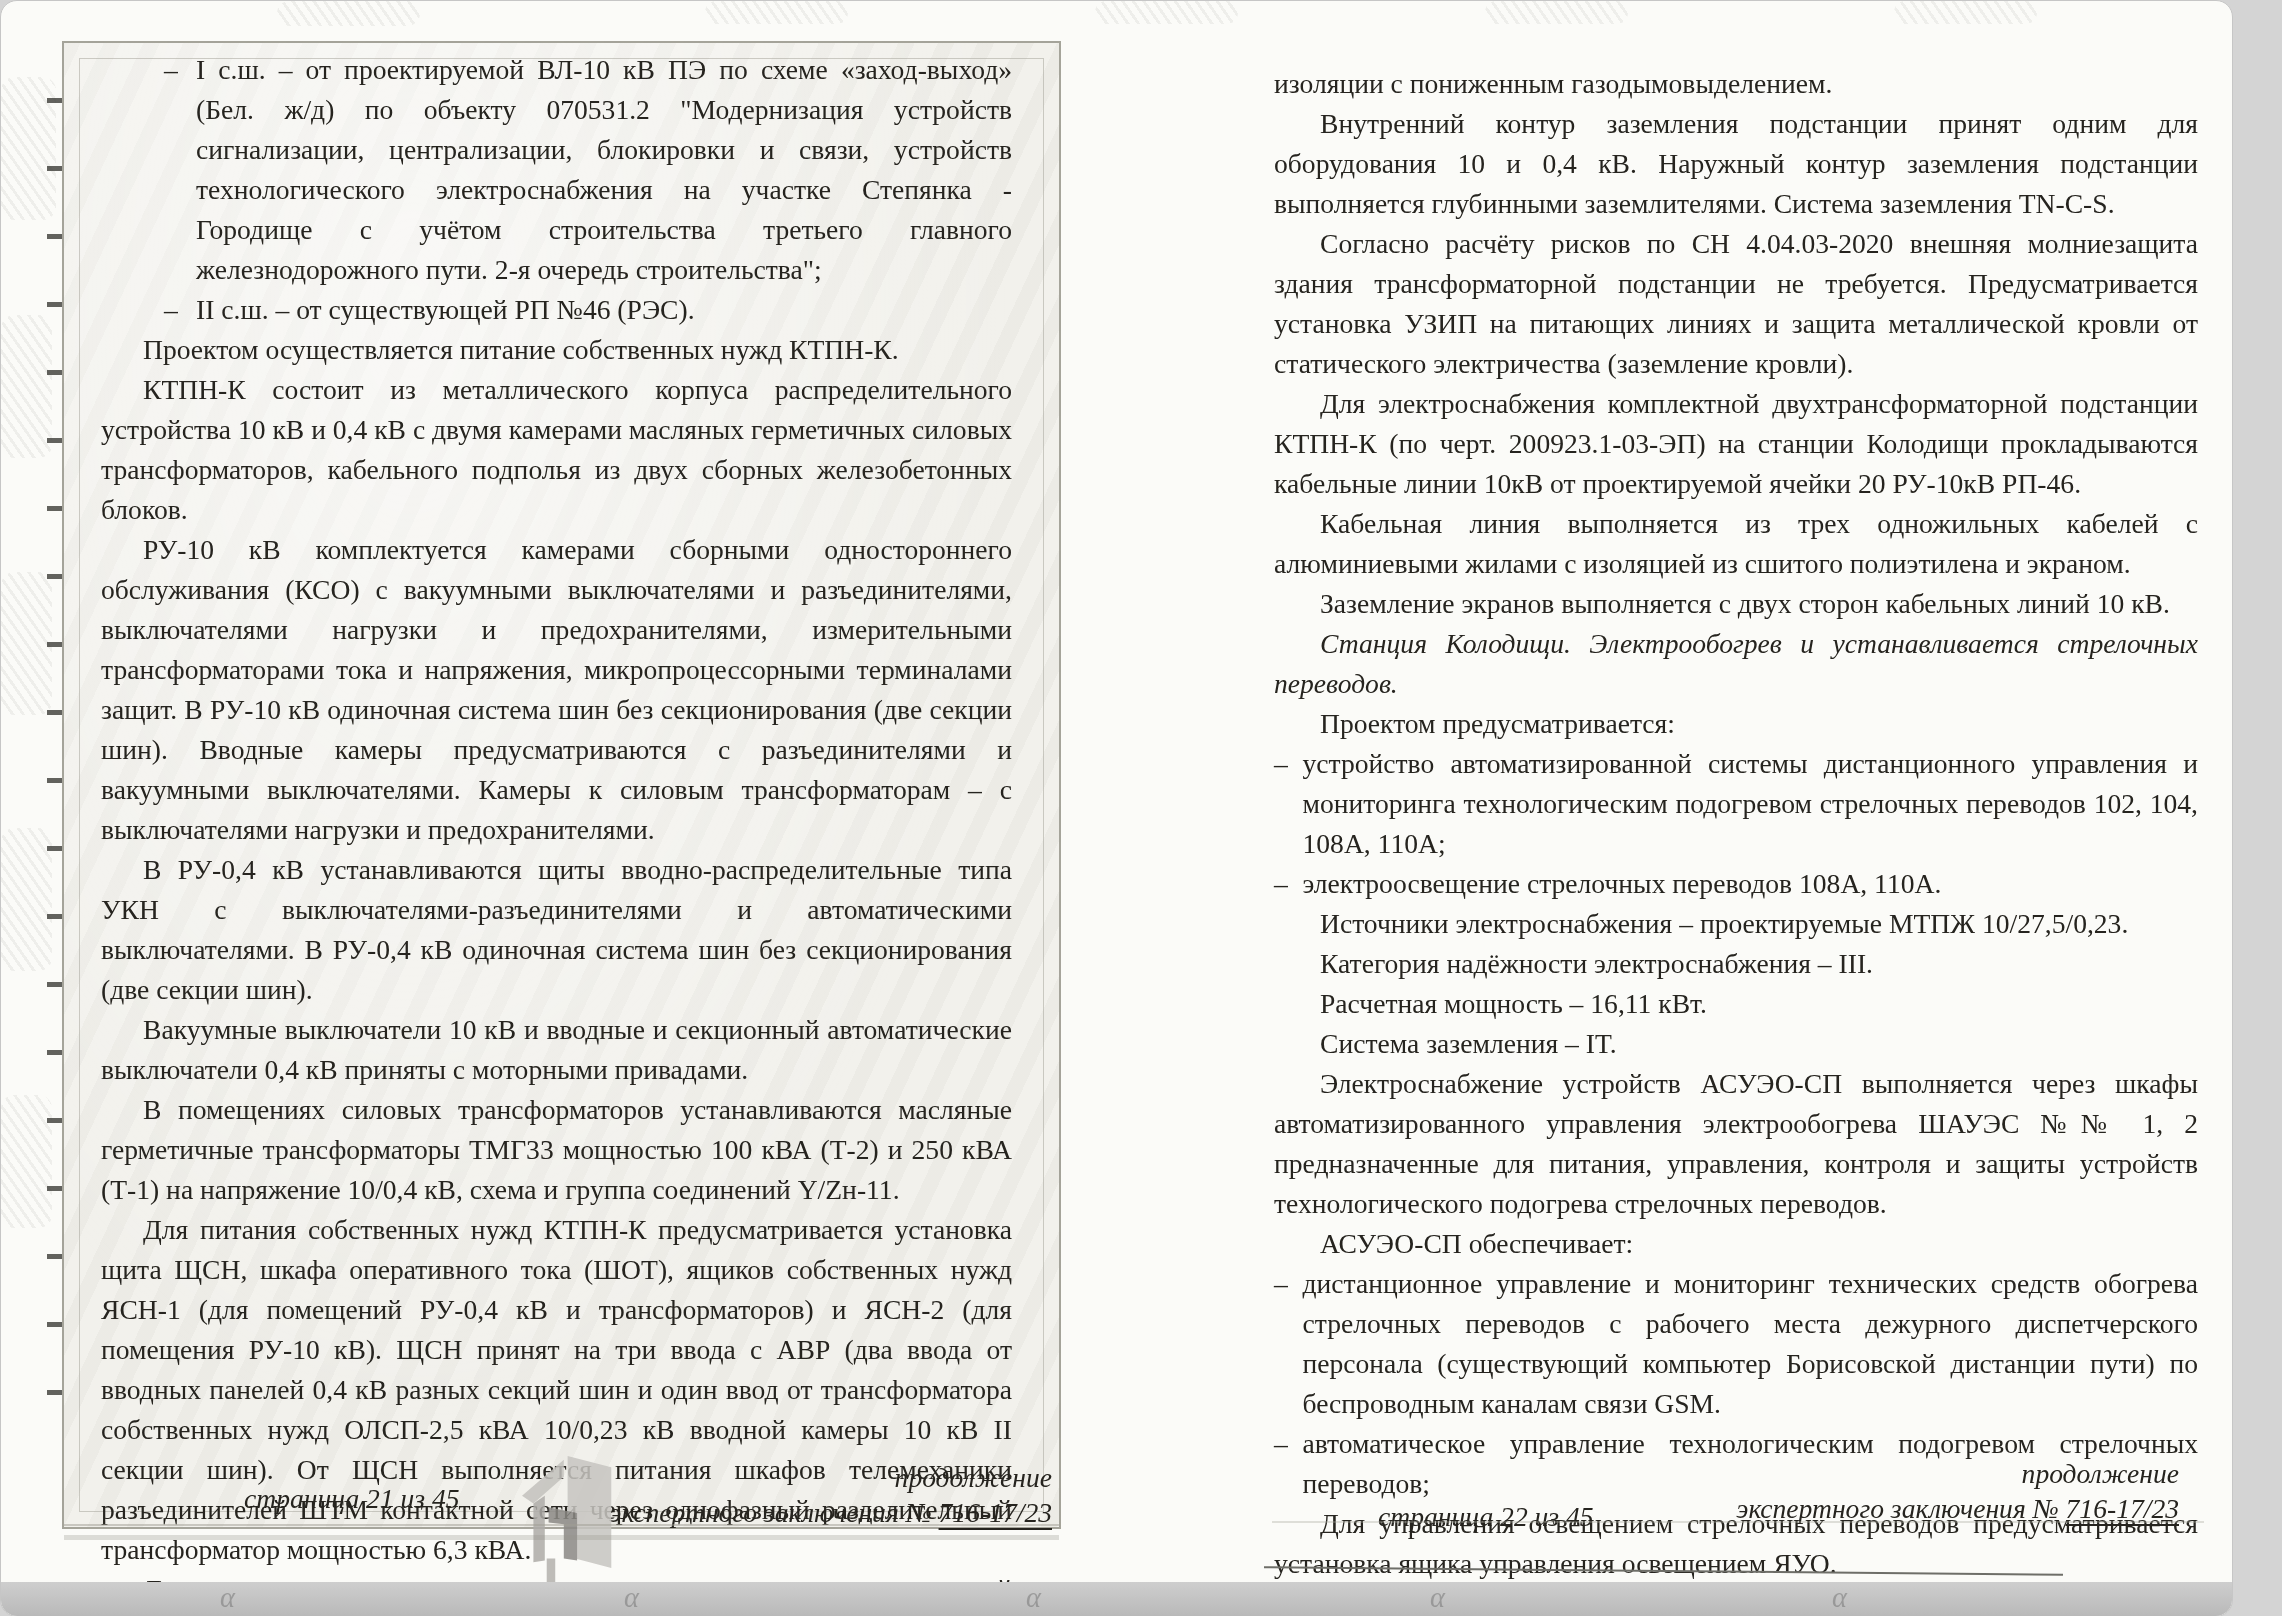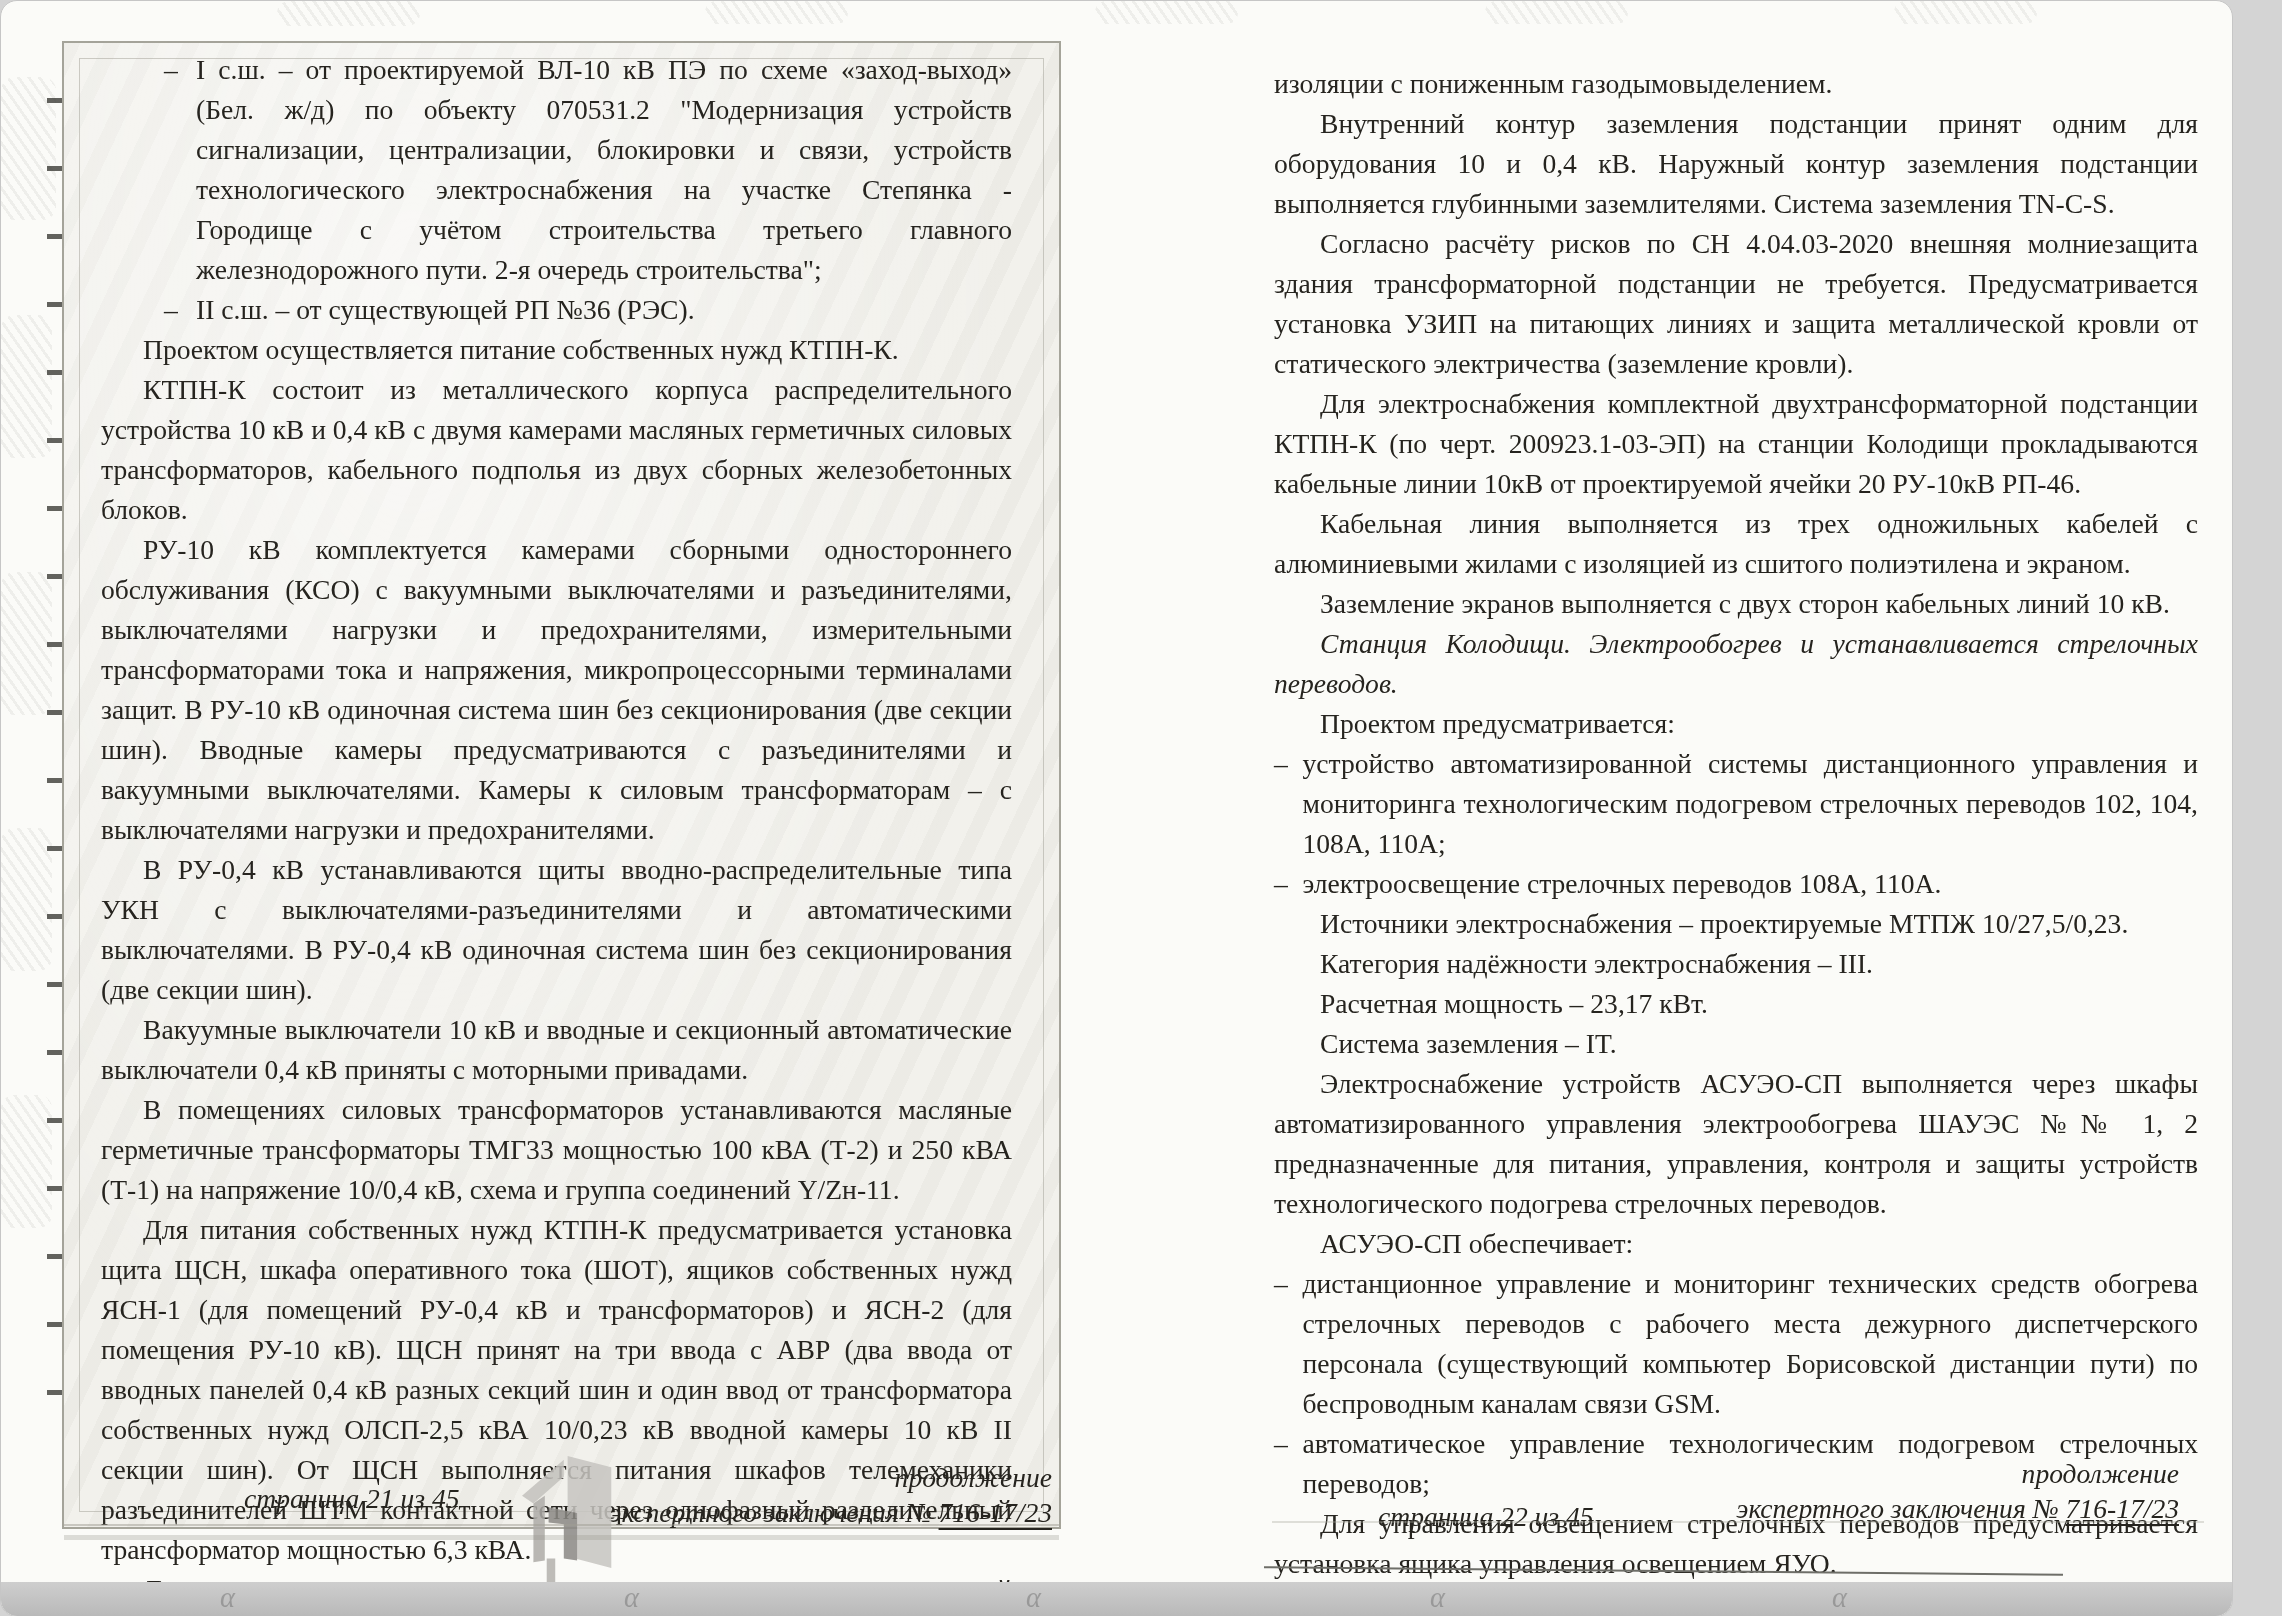--- a/index.html
+++ b/index.html
@@ -102,21 +102,21 @@
     <div class="bars"></div>
     <div class="hooks"></div>
   </div>
 
   <div class="page-frame">
     <div class="inner"></div>
   </div>
 
   <div class="textcol text-left">
     <p class="li"><span class="mk">–</span><span>I с.ш. – от проектируемой ВЛ-10 кВ ПЭ по схеме «заход-выход» (Бел. ж/д) по объекту 070531.2 "Модернизация устройств сигнализации, централизации, блокировки и связи, устройств технологического электроснабжения на участке Степянка - Городище с учётом строительства третьего главного железнодорожного пути. 2-я очередь строительства";</span></p>
-    <p class="li"><span class="mk">–</span><span>II с.ш. – от существующей РП №36 (РЭС).</span></p>
+    <p class="li"><span class="mk">–</span><span>II с.ш. – от существующей РП №46 (РЭС).</span></p>
     <p class="para">Проектом осуществляется питание собственных нужд КТПН-К.</p>
     <p class="para">КТПН-К состоит из металлического корпуса распределительного устройства 10 кВ и 0,4 кВ с двумя камерами масляных герметичных силовых трансформаторов, кабельного подполья из двух сборных железобетонных блоков.</p>
     <p class="para">РУ-10 кВ комплектуется камерами сборными одностороннего обслуживания (КСО) с вакуумными выключателями и разъединителями, выключателями нагрузки и предохранителями, измерительными трансформаторами тока и напряжения, микропроцессорными терминалами защит. В РУ-10 кВ одиночная система шин без секционирования (две секции шин). Вводные камеры предусматриваются с разъединителями и вакуумными выключателями. Камеры к силовым трансформаторам – с выключателями нагрузки и предохранителями.</p>
     <p class="para">В РУ-0,4 кВ устанавливаются щиты вводно-распределительные типа УКН с выключателями-разъединителями и автоматическими выключателями. В РУ-0,4 кВ одиночная система шин без секционирования (две секции шин).</p>
     <p class="para">Вакуумные выключатели 10 кВ и вводные и секционный автоматические выключатели 0,4 кВ приняты с моторными привадами.</p>
     <p class="para">В помещениях силовых трансформаторов устанавливаются масляные герметичные трансформаторы ТМГ33 мощностью 100 кВА (Т-2) и 250 кВА (Т-1) на напряжение 10/0,4 кВ, схема и группа соединений Y/Zн-11.</p>
     <p class="para">Для питания собственных нужд КТПН-К предусматривается установка щита ЩСН, шкафа оперативного тока (ШОТ), ящиков собственных нужд ЯСН-1 (для помещений РУ-0,4 кВ и трансформаторов) и ЯСН-2 (для помещения РУ-10 кВ). ЩСН принят на три ввода с АВР (два ввода от вводных панелей 0,4 кВ разных секций шин и один ввод от трансформатора собственных нужд ОЛСП-2,5 кВА 10/0,23 кВ вводной камеры 10 кВ II секции шин). От ЩСН выполняется питания шкафов телемеханики разъединителей ШТМ контактной сети через однофазный разделительный трансформатор мощностью 6,3 кВА.</p>
     <p class="para">Для дистанционного управления, телесигнализации и телеизмерений предусматривается установка шкафа СУТП. Для питания и управления наружным освещением в РУ-0,4 кВ устанавливается шкаф ШНО.</p>
 
   </div>
@@ -144,21 +144,21 @@
     <p class="para">Согласно расчёту рисков по СН 4.04.03-2020 внешняя молниезащита здания трансформаторной подстанции не требуется. Предусматривается установка УЗИП на питающих линиях и защита металлической кровли от статического электричества (заземление кровли).</p>
     <p class="para">Для электроснабжения комплектной двухтрансформаторной подстанции КТПН-К (по черт. 200923.1-03-ЭП) на станции Колодищи прокладываются кабельные линии 10кВ от проектируемой ячейки 20 РУ-10кВ РП-46.</p>
     <p class="para">Кабельная линия выполняется из трех одножильных кабелей с алюминиевыми жилами с изоляцией из сшитого полиэтилена и экраном.</p>
     <p class="para">Заземление экранов выполняется с двух сторон кабельных линий 10 кВ.</p>
     <p class="pi">Станция Колодищи. Электрообогрев и устанавливается стрелочных переводов.</p>
     <p class="para">Проектом предусматривается:</p>
     <p class="li"><span class="mk">–</span><span>устройство автоматизированной системы дистанционного управления и мониторинга технологическим подогревом стрелочных переводов 102, 104, 108А, 110А;</span></p>
     <p class="li"><span class="mk">–</span><span>электроосвещение стрелочных переводов 108А, 110А.</span></p>
     <p class="para">Источники электроснабжения – проектируемые МТПЖ 10/27,5/0,23.</p>
     <p class="para">Категория надёжности электроснабжения – III.</p>
-    <p class="para">Расчетная мощность – 23,17 кВт.</p>
+    <p class="para">Расчетная мощность – 16,11 кВт.</p>
     <p class="para">Система заземления – IT.</p>
     <p class="para">Электроснабжение устройств АСУЭО-СП выполняется через шкафы автоматизированного управления электрообогрева ШАУЭС №№ 1, 2 предназначенные для питания, управления, контроля и защиты устройств технологического подогрева стрелочных переводов.</p>
     <p class="para">АСУЭО-СП обеспечивает:</p>
     <p class="li"><span class="mk">–</span><span>дистанционное управление и мониторинг технических средств обогрева стрелочных переводов с рабочего места дежурного диспетчерского персонала (существующий компьютер Борисовской дистанции пути) по беспроводным каналам связи GSM.</span></p>
     <p class="li"><span class="mk">–</span><span>автоматическое управление технологическим подогревом стрелочных переводов;</span></p>
     <p class="para">Для управления освещением стрелочных переводов предусматривается установка ящика управления освещением ЯУО.</p>
     <p class="para">Рабочее освещение стрелочных переводов - ручное управление от ящика управления освещением (ЯУО) с автоматическим отключением астрономическим реле времени в светлое время суток.</p>
 
   </div>
 

